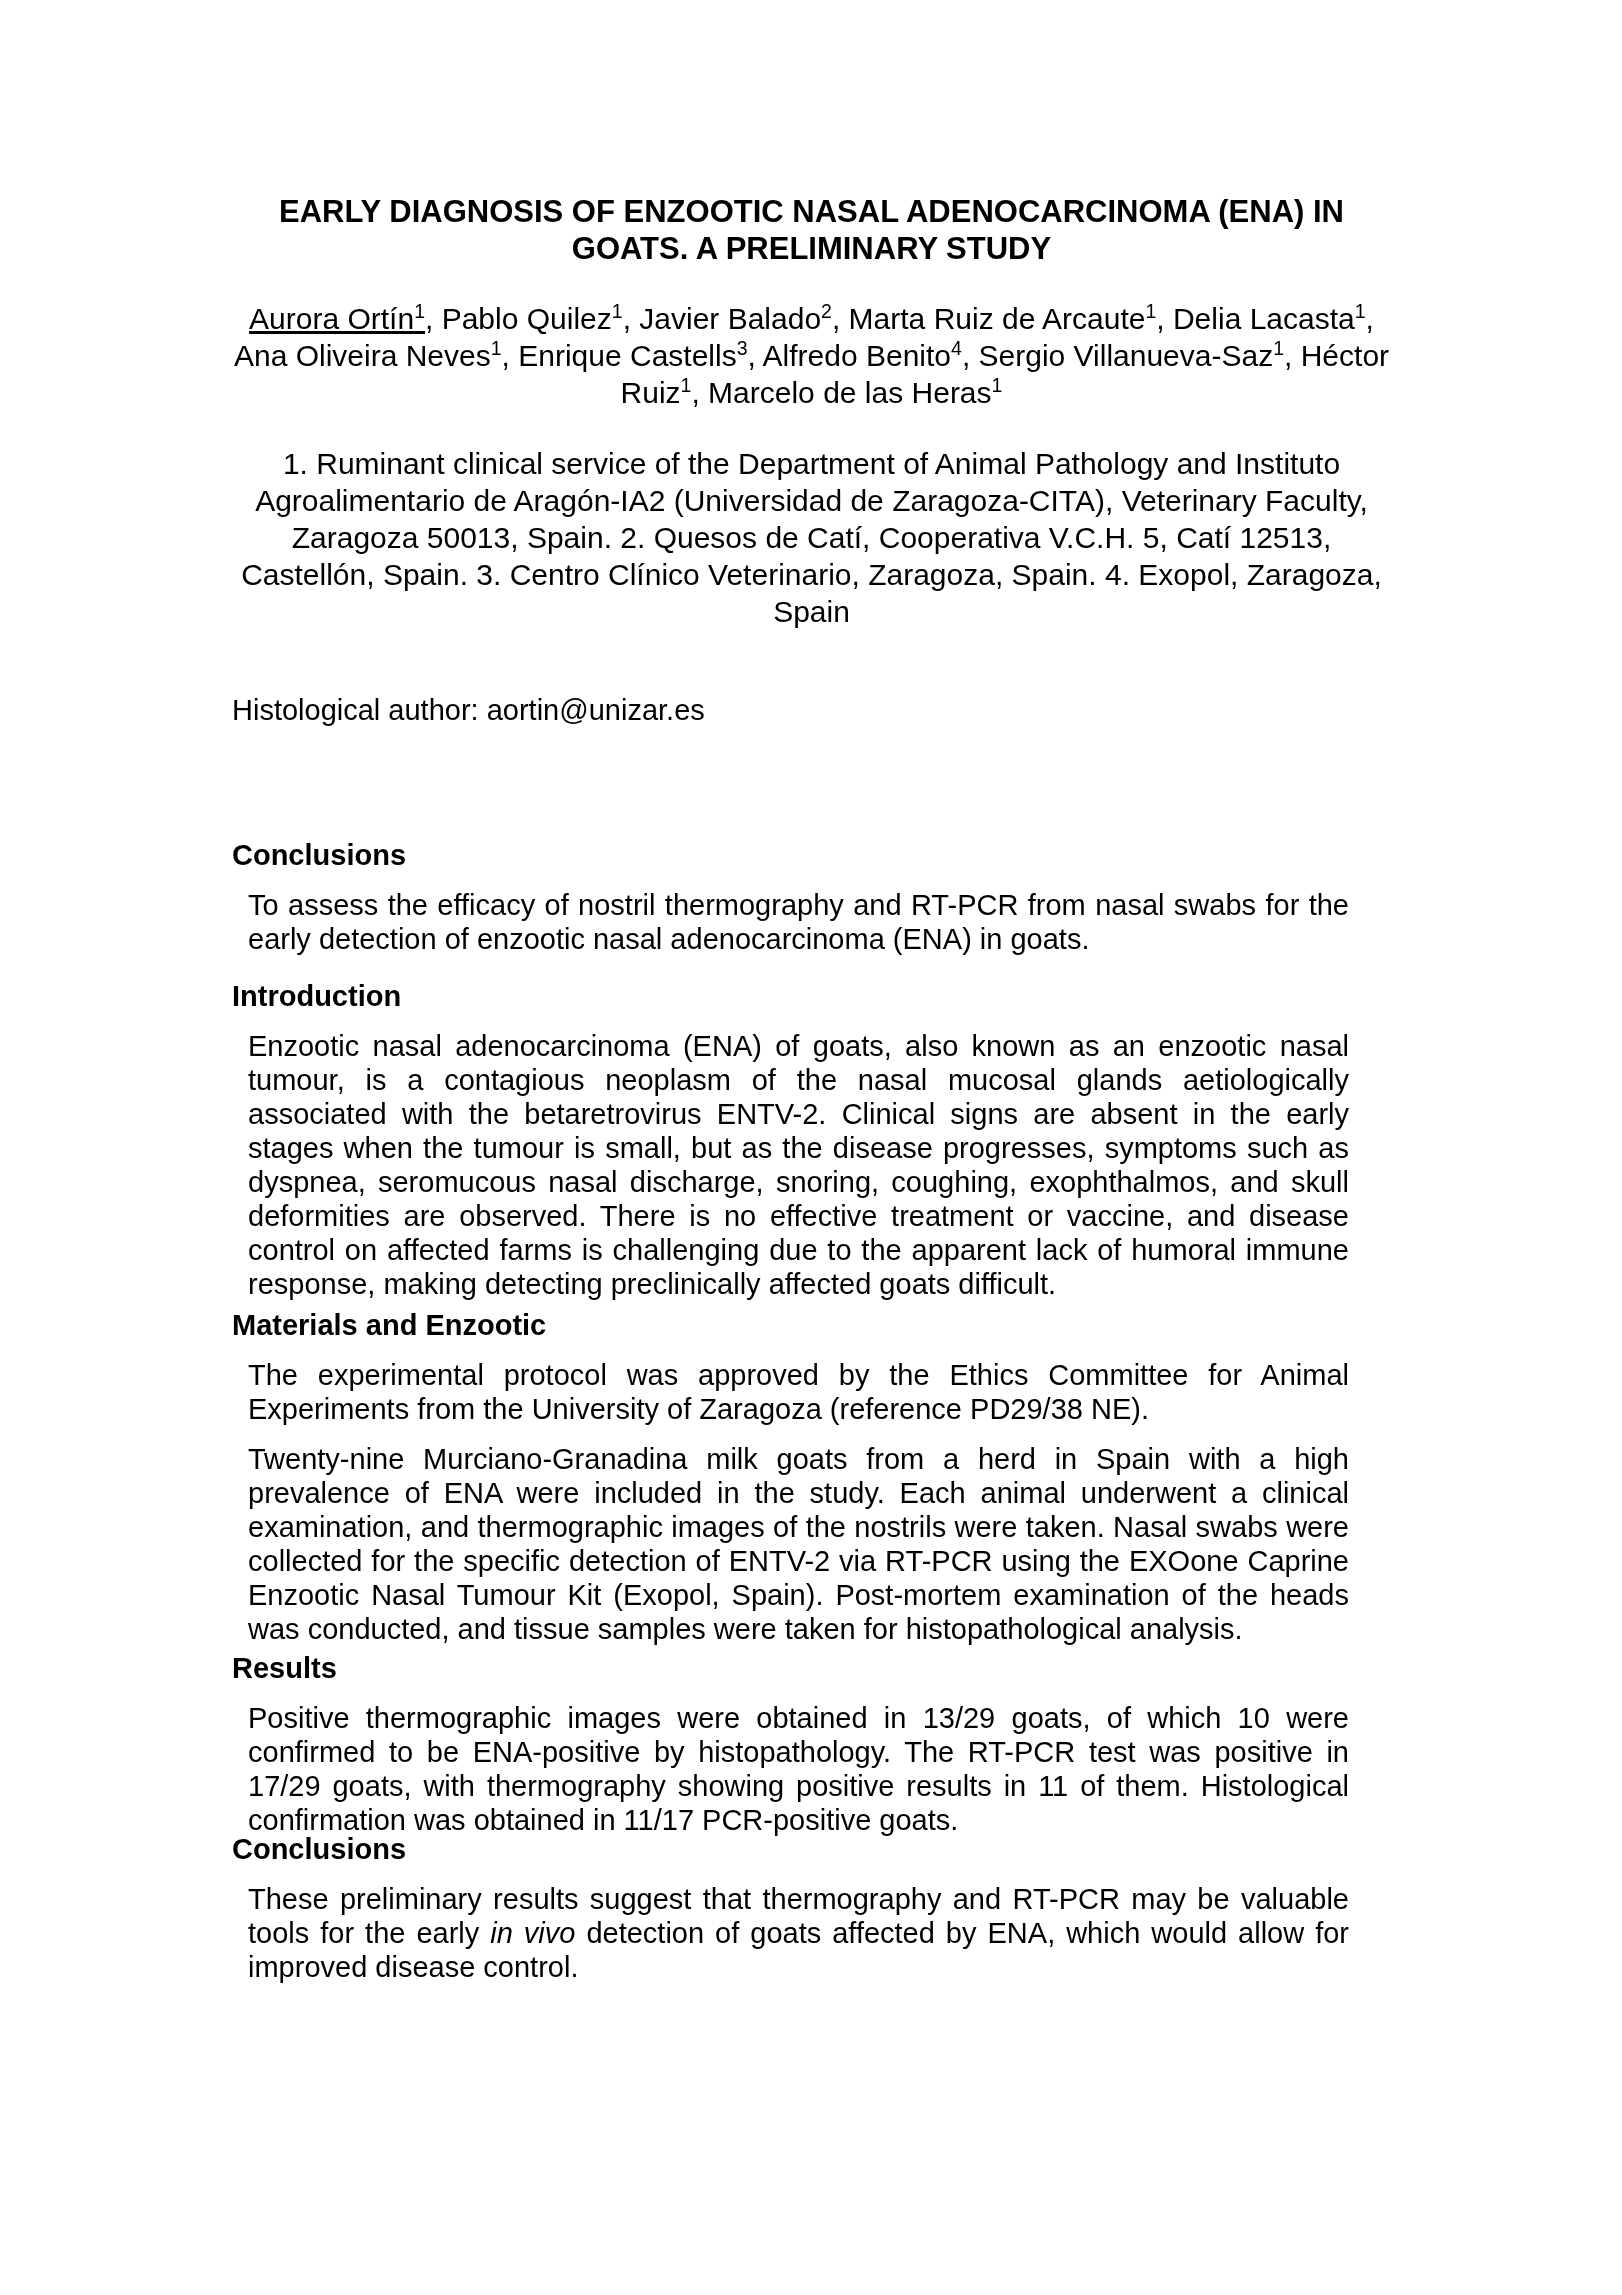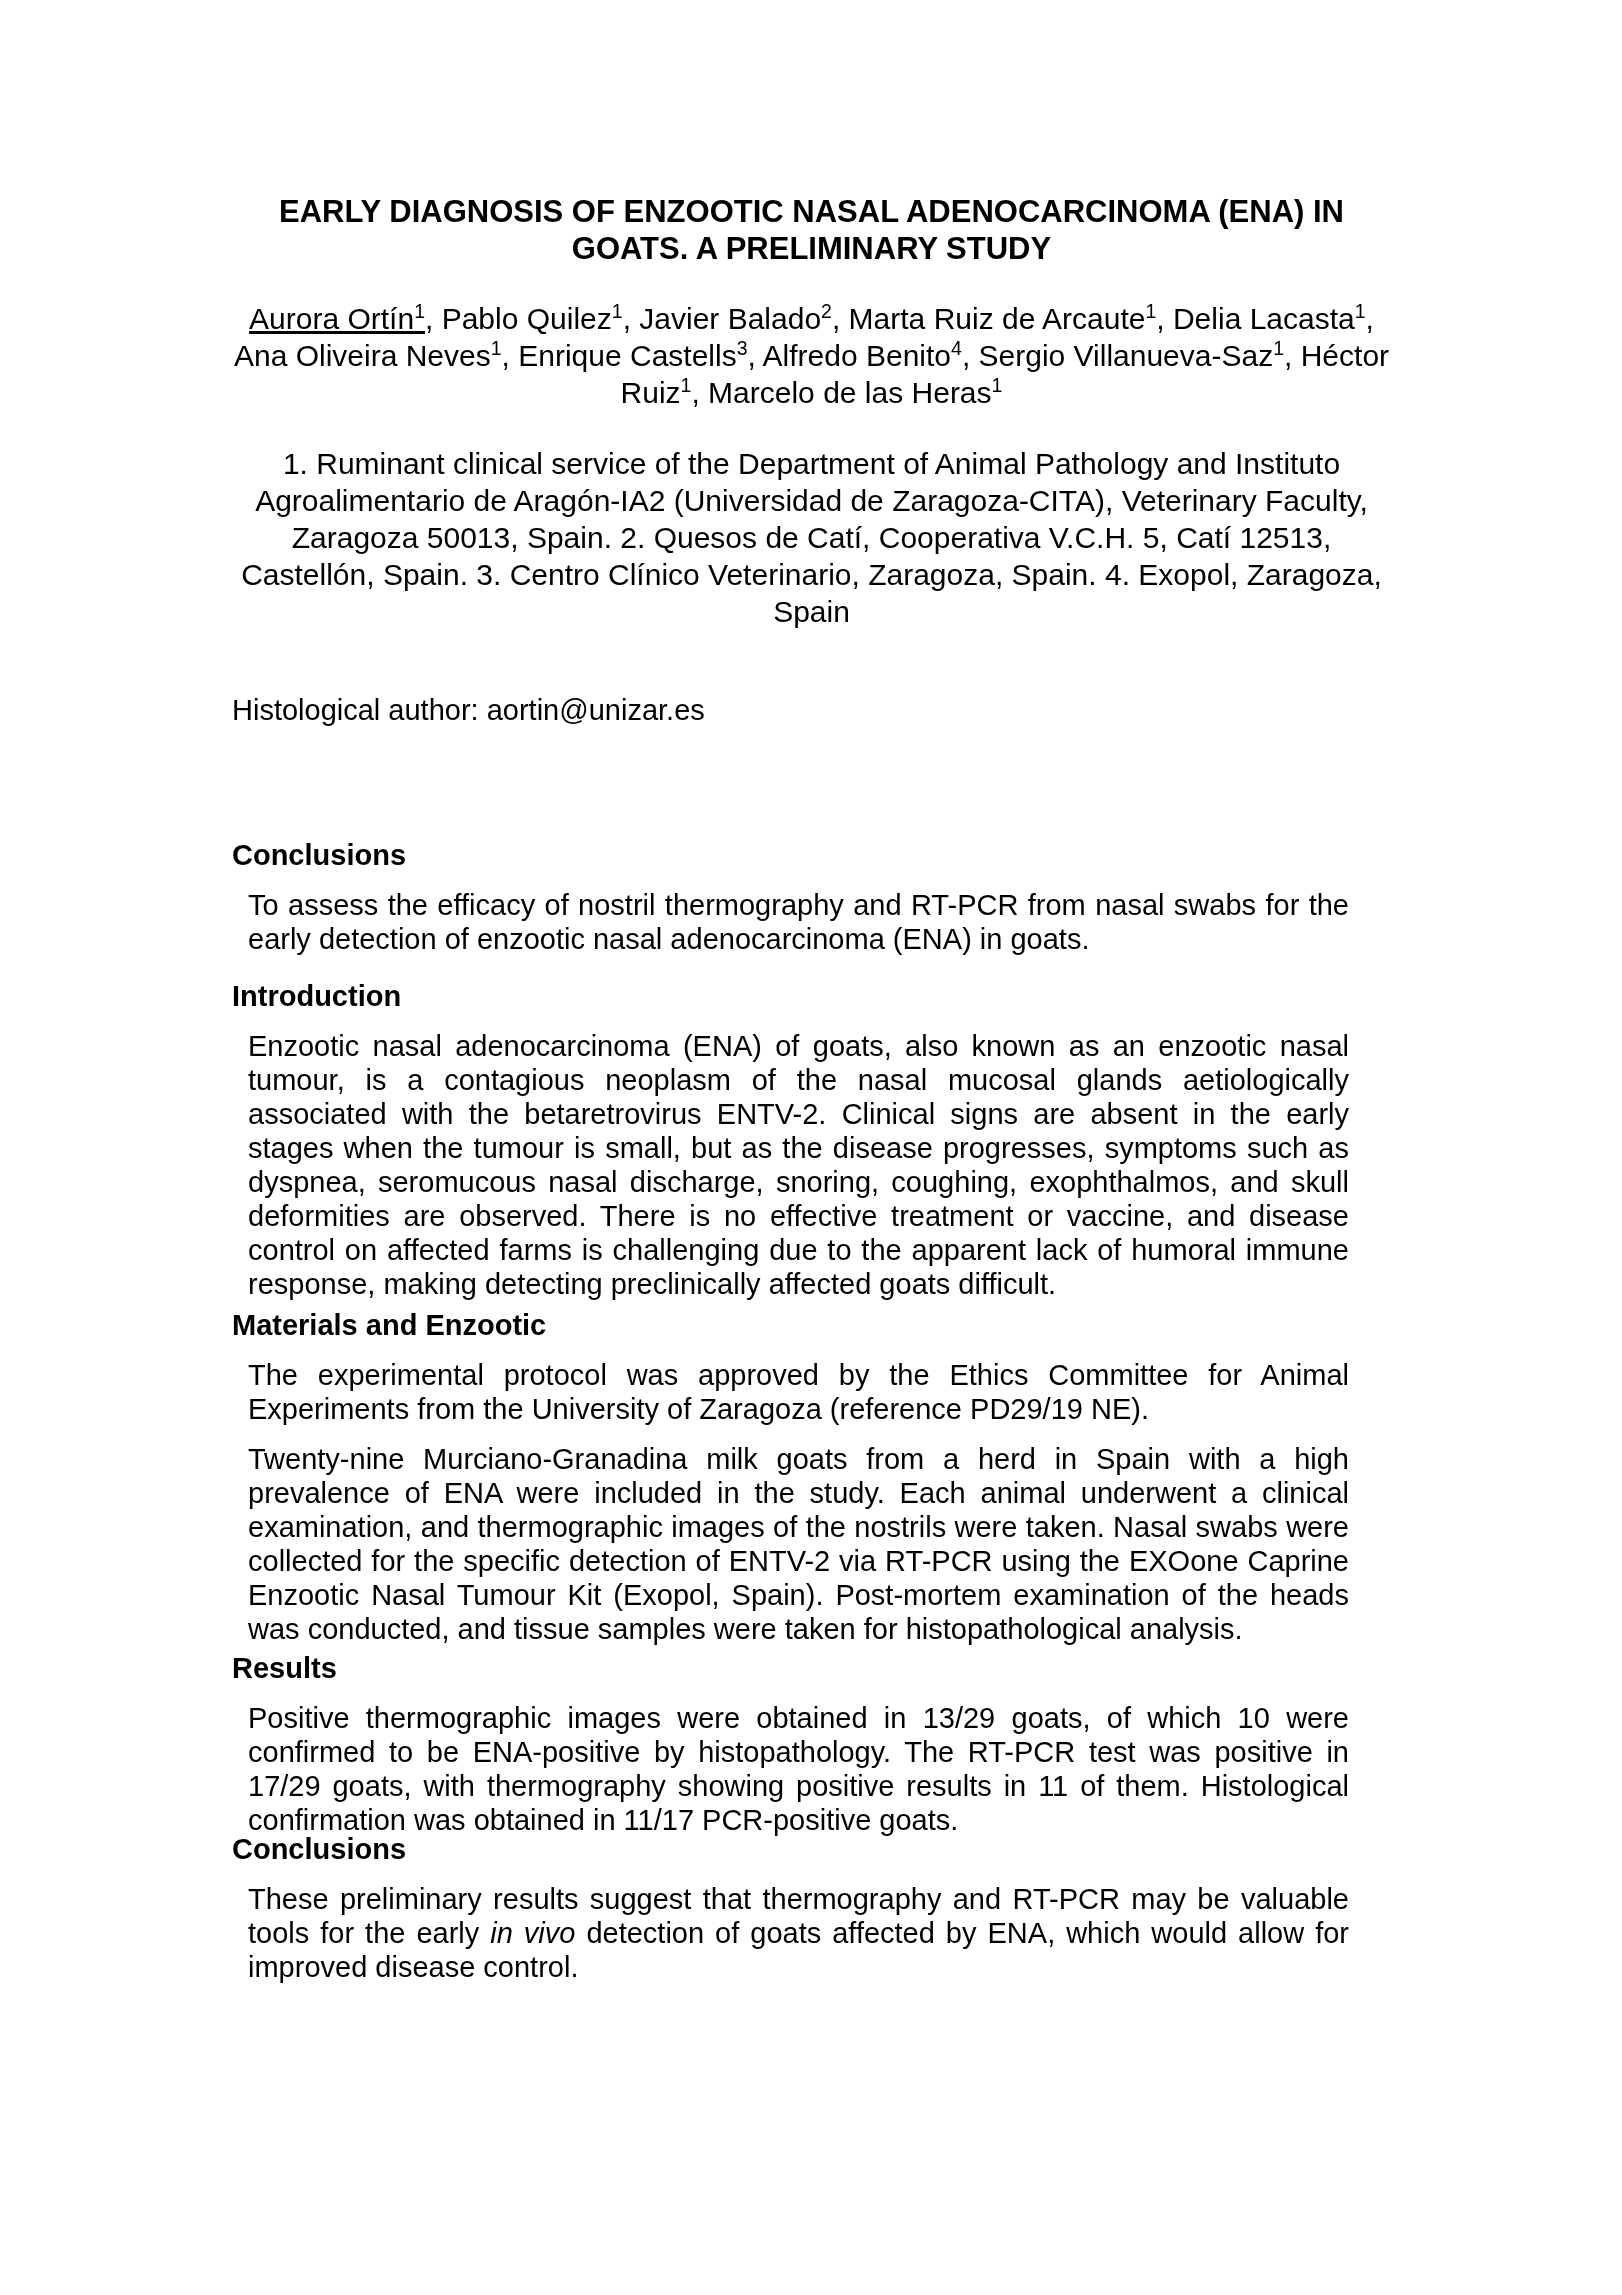--- a/index.html
+++ b/index.html
@@ -92,21 +92,21 @@
     <p class="para">To assess the efficacy of nostril thermography and RT-PCR from nasal swabs for the early detection of enzootic nasal adenocarcinoma (ENA) in goats.</p>
   </section>
 
   <section class="block bodyblock sec-introduction">
     <h2 class="heading">Introduction</h2>
     <p class="para">Enzootic nasal adenocarcinoma (ENA) of goats, also known as an enzootic nasal tumour, is a contagious neoplasm of the nasal mucosal glands aetiologically associated with the betaretrovirus ENTV-2. Clinical signs are absent in the early stages when the tumour is small, but as the disease progresses, symptoms such as dyspnea, seromucous nasal discharge, snoring, coughing, exophthalmos, and skull deformities are observed. There is no effective treatment or vaccine, and disease control on affected farms is challenging due to the apparent lack of humoral immune response, making detecting preclinically affected goats difficult.</p>
   </section>
 
   <section class="block bodyblock sec-materials">
     <h2 class="heading">Materials and Enzootic</h2>
-    <p class="para">The experimental protocol was approved by the Ethics Committee for Animal Experiments from the University of Zaragoza (reference PD29/19 NE).</p>
+    <p class="para">The experimental protocol was approved by the Ethics Committee for Animal Experiments from the University of Zaragoza (reference PD29/38 NE).</p>
     <p class="para">Twenty-nine Murciano-Granadina milk goats from a herd in Spain with a high prevalence of ENA were included in the study. Each animal underwent a clinical examination, and thermographic images of the nostrils were taken. Nasal swabs were collected for the specific detection of ENTV-2 via RT-PCR using the EXOone Caprine Enzootic Nasal Tumour Kit (Exopol, Spain). Post-mortem examination of the heads was conducted, and tissue samples were taken for histopathological analysis.</p>
   </section>
 
   <section class="block bodyblock sec-results">
     <h2 class="heading">Results</h2>
     <p class="para">Positive thermographic images were obtained in 13/29 goats, of which 10 were confirmed to be ENA-positive by histopathology. The RT-PCR test was positive in 17/29 goats, with thermography showing positive results in 11 of them. Histological confirmation was obtained in 11/17 PCR-positive goats.</p>
   </section>
 
   <section class="block bodyblock sec-conclusions">
     <h2 class="heading">Conclusions</h2>

